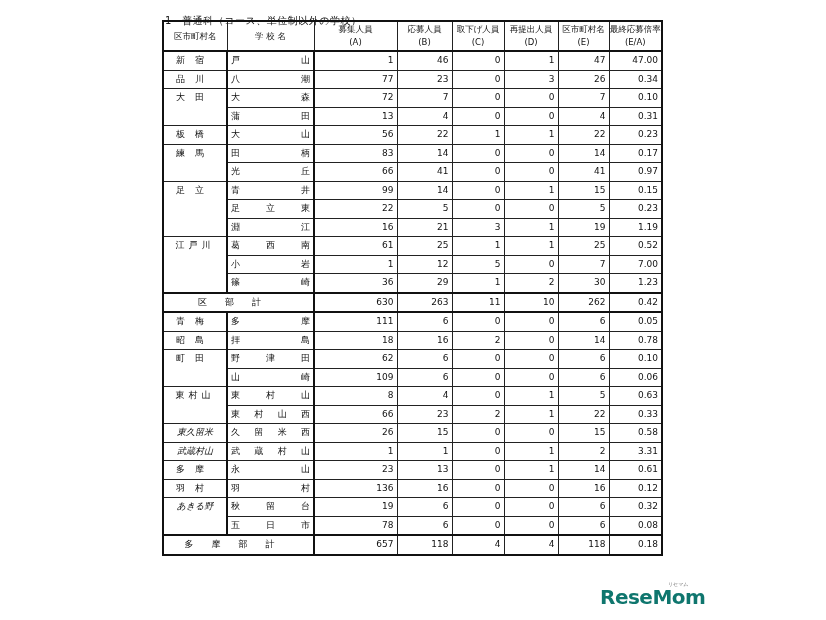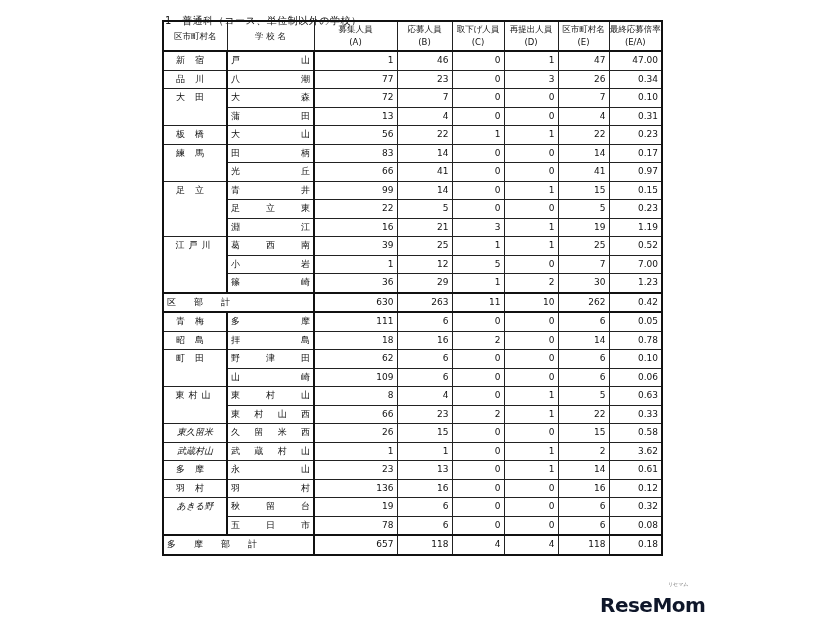--- a/index.html
+++ b/index.html
@@ -10,23 +10,23 @@
                border:2px solid #111; table-layout:fixed; font-size:9px; }
   table.grid td, table.grid th { border:1px solid #222; padding:0 3px; height:17.5px; line-height:17px; overflow:hidden; white-space:nowrap; }
   table.grid th { font-weight:normal; text-align:center; line-height:13px; height:28px; padding:0; font-size:8.5px; border-bottom:2px solid #111; }
   .num { text-align:right; }
   .district { text-align:center; vertical-align:top; letter-spacing:10px; border-right:2px solid #111 !important;margin-top:35px; }
   .district.tight { letter-spacing:4px; }
   .district.tighter { letter-spacing:0px;font-style:italic; }
   .school { display:flex; justify-content:space-between; }
   td.schoolcell { border-right:2px solid #111 !important; }
   tr.subtotal td { border-top:2px solid #111; border-bottom:2px solid #111; }
-  td.subtotal-label { text-align:left; letter-spacing:18px; border-right:2px solid #111 !important; }
+  td.subtotal-label { text-align:center; letter-spacing:18px; border-right:2px solid #111 !important; }
   th.col-district, th.col-school { border-right:2px solid #111; }
-  .logo { position:absolute; left:600px; top:585px; font-family:"DejaVu Sans", sans-serif; font-weight:bold; font-size:20px; color:#0f172a; letter-spacing:-0.5px;margin-top:8px; }
+  .logo { position:absolute; left:600px; top:585px; font-family:"DejaVu Sans", sans-serif; font-weight:bold; font-size:20px; color:#0f766e; letter-spacing:-0.5px; }
   .logo-ruby { position:absolute; left:668px; top:581px; font-size:5px; color:#777; }
 </style>
 </head>
 <body>
 
 <div class="title">1　普通科（コース、単位制以外の学校）</div>
 
 <table class="grid">
   <colgroup>
     <col style="width:64px">
@@ -218,21 +218,21 @@
       </tr>
       <tr>
         <td class="district tight" rowspan="3">江戸川</td>
         <td class="schoolcell">
           <div class="school">
             <span>葛</span>
             <span>西</span>
             <span>南</span>
           </div>
         </td>
-        <td class="num">39</td>
+        <td class="num">61</td>
         <td class="num">25</td>
         <td class="num">1</td>
         <td class="num">1</td>
         <td class="num">25</td>
         <td class="num">0.52</td>
       </tr>
       <tr>
         <td class="schoolcell">
           <div class="school">
             <span>小</span>
@@ -386,21 +386,21 @@
             <span>蔵</span>
             <span>村</span>
             <span>山</span>
           </div>
         </td>
         <td class="num">1</td>
         <td class="num">1</td>
         <td class="num">0</td>
         <td class="num">1</td>
         <td class="num">2</td>
-        <td class="num">3.62</td>
+        <td class="num">3.31</td>
       </tr>
       <tr>
         <td class="district" rowspan="1">多摩</td>
         <td class="schoolcell">
           <div class="school">
             <span>永</span>
             <span>山</span>
           </div>
         </td>
         <td class="num">23</td>

